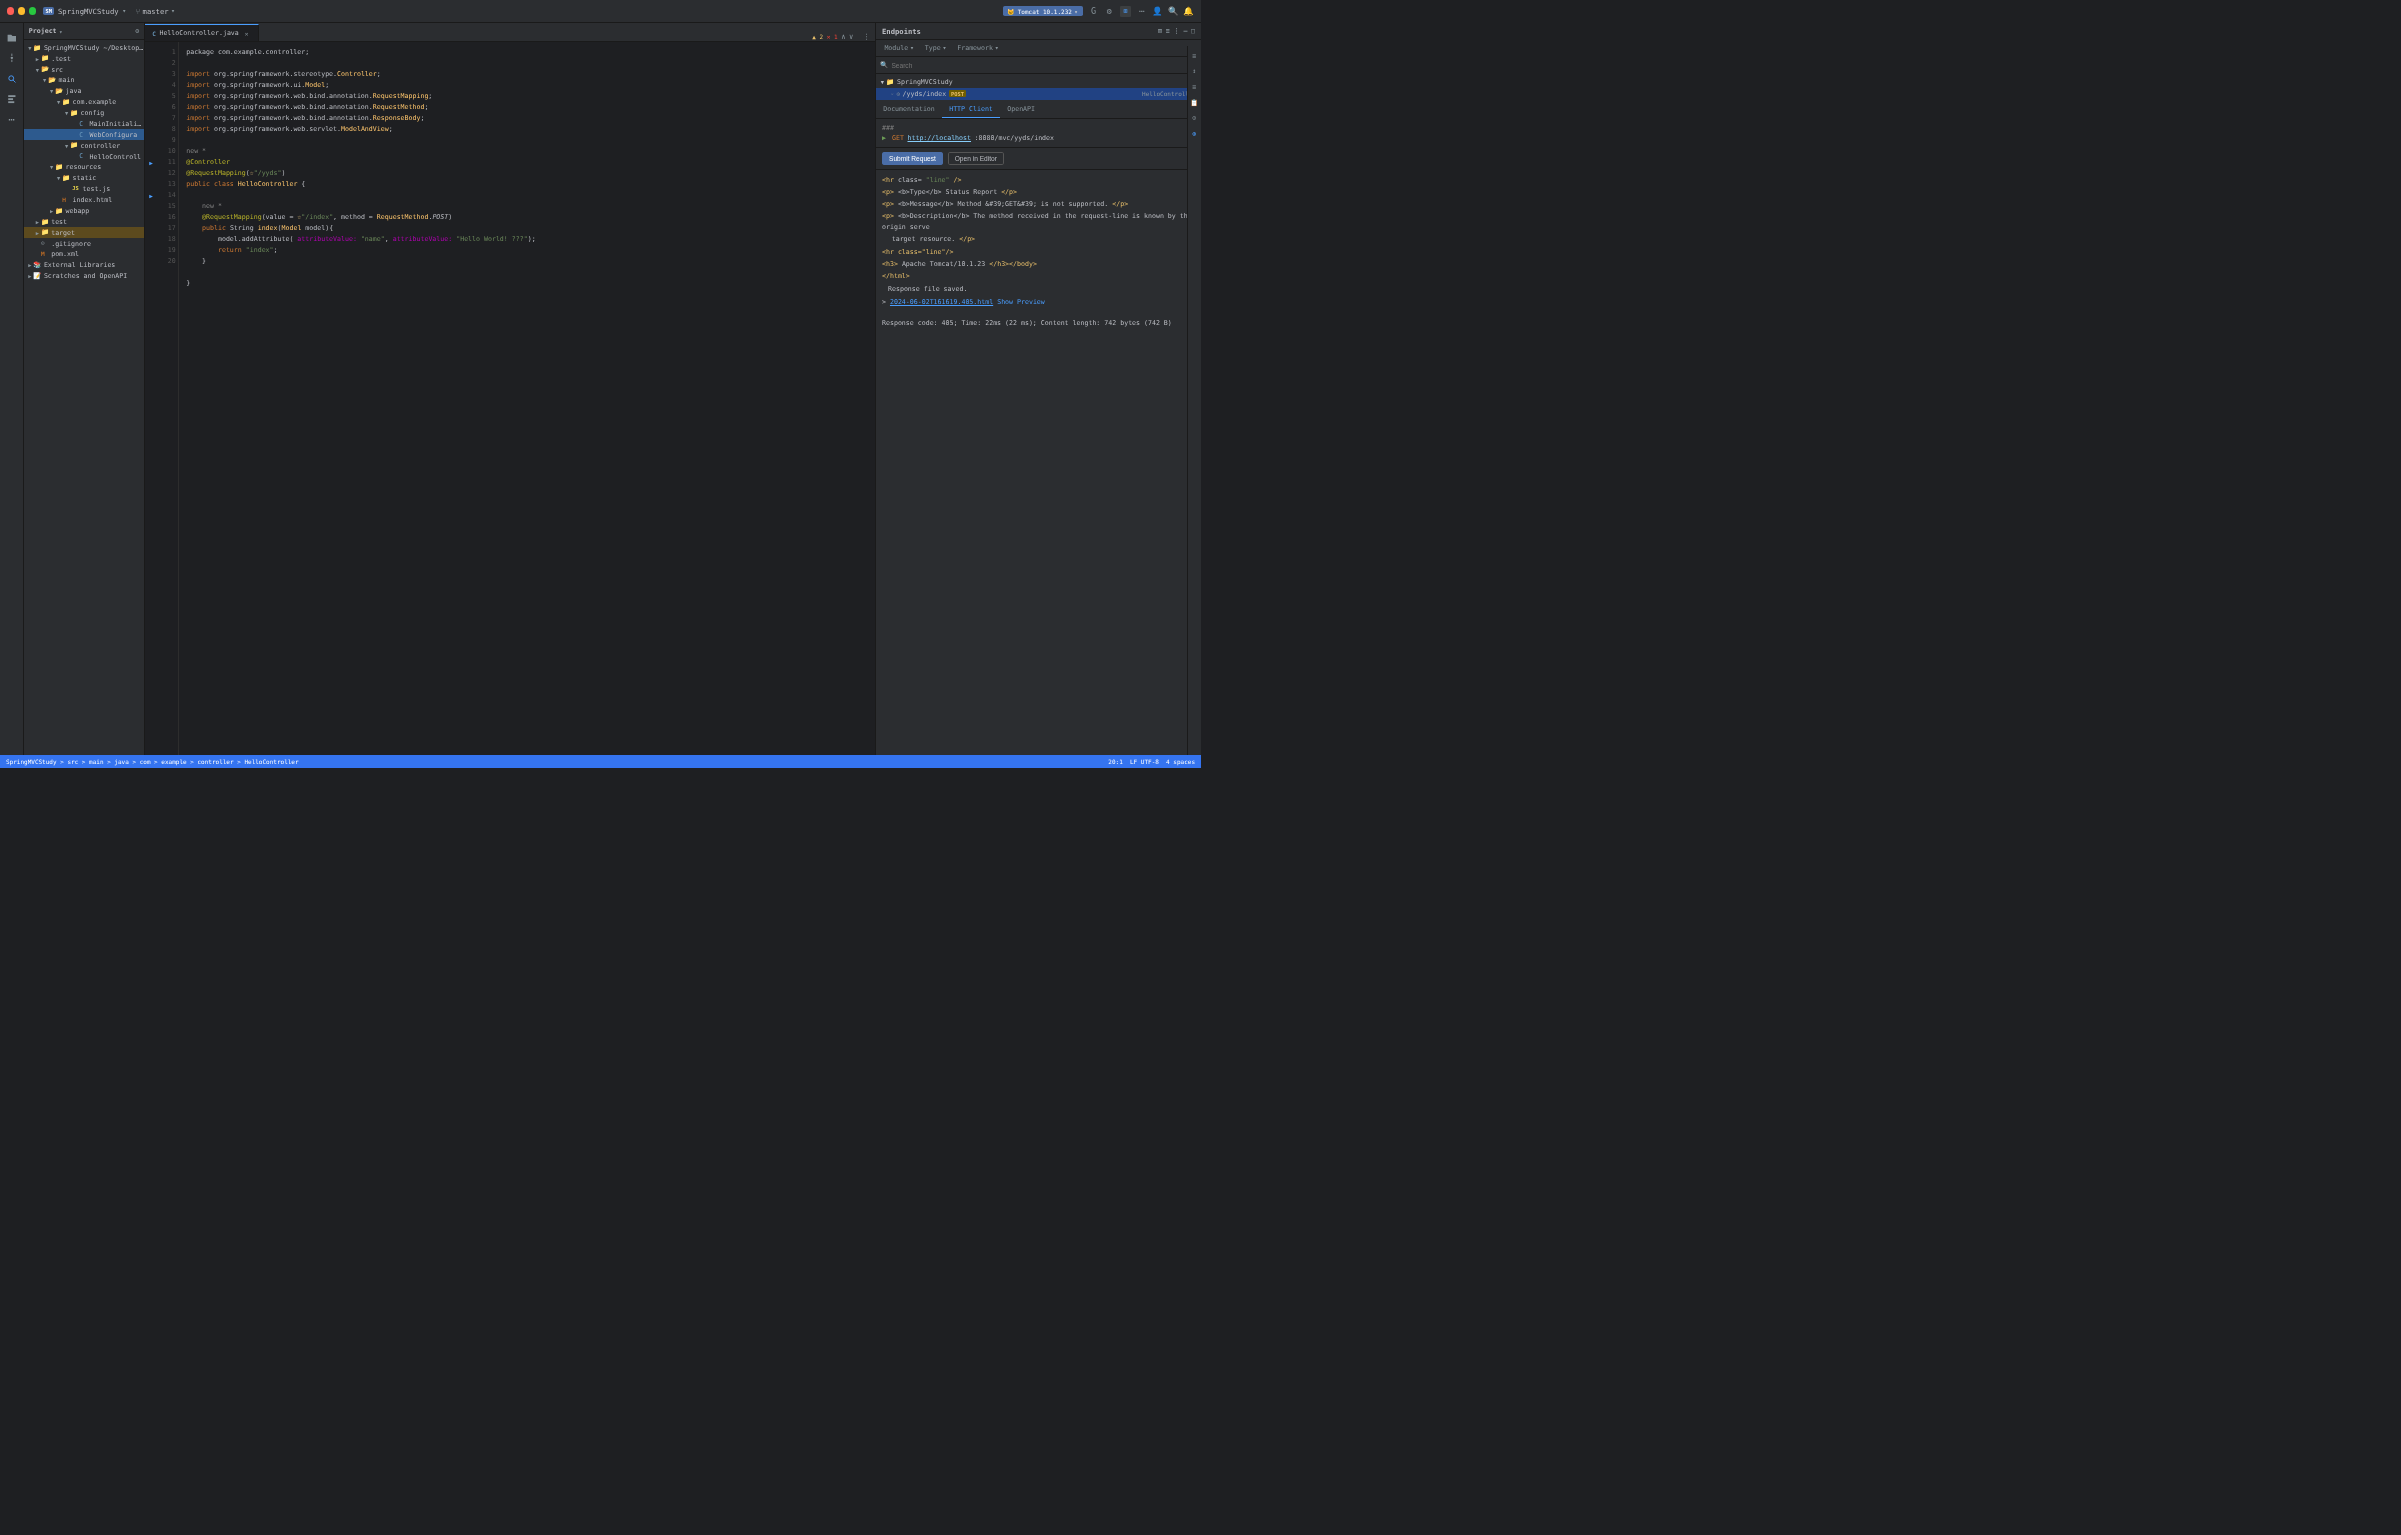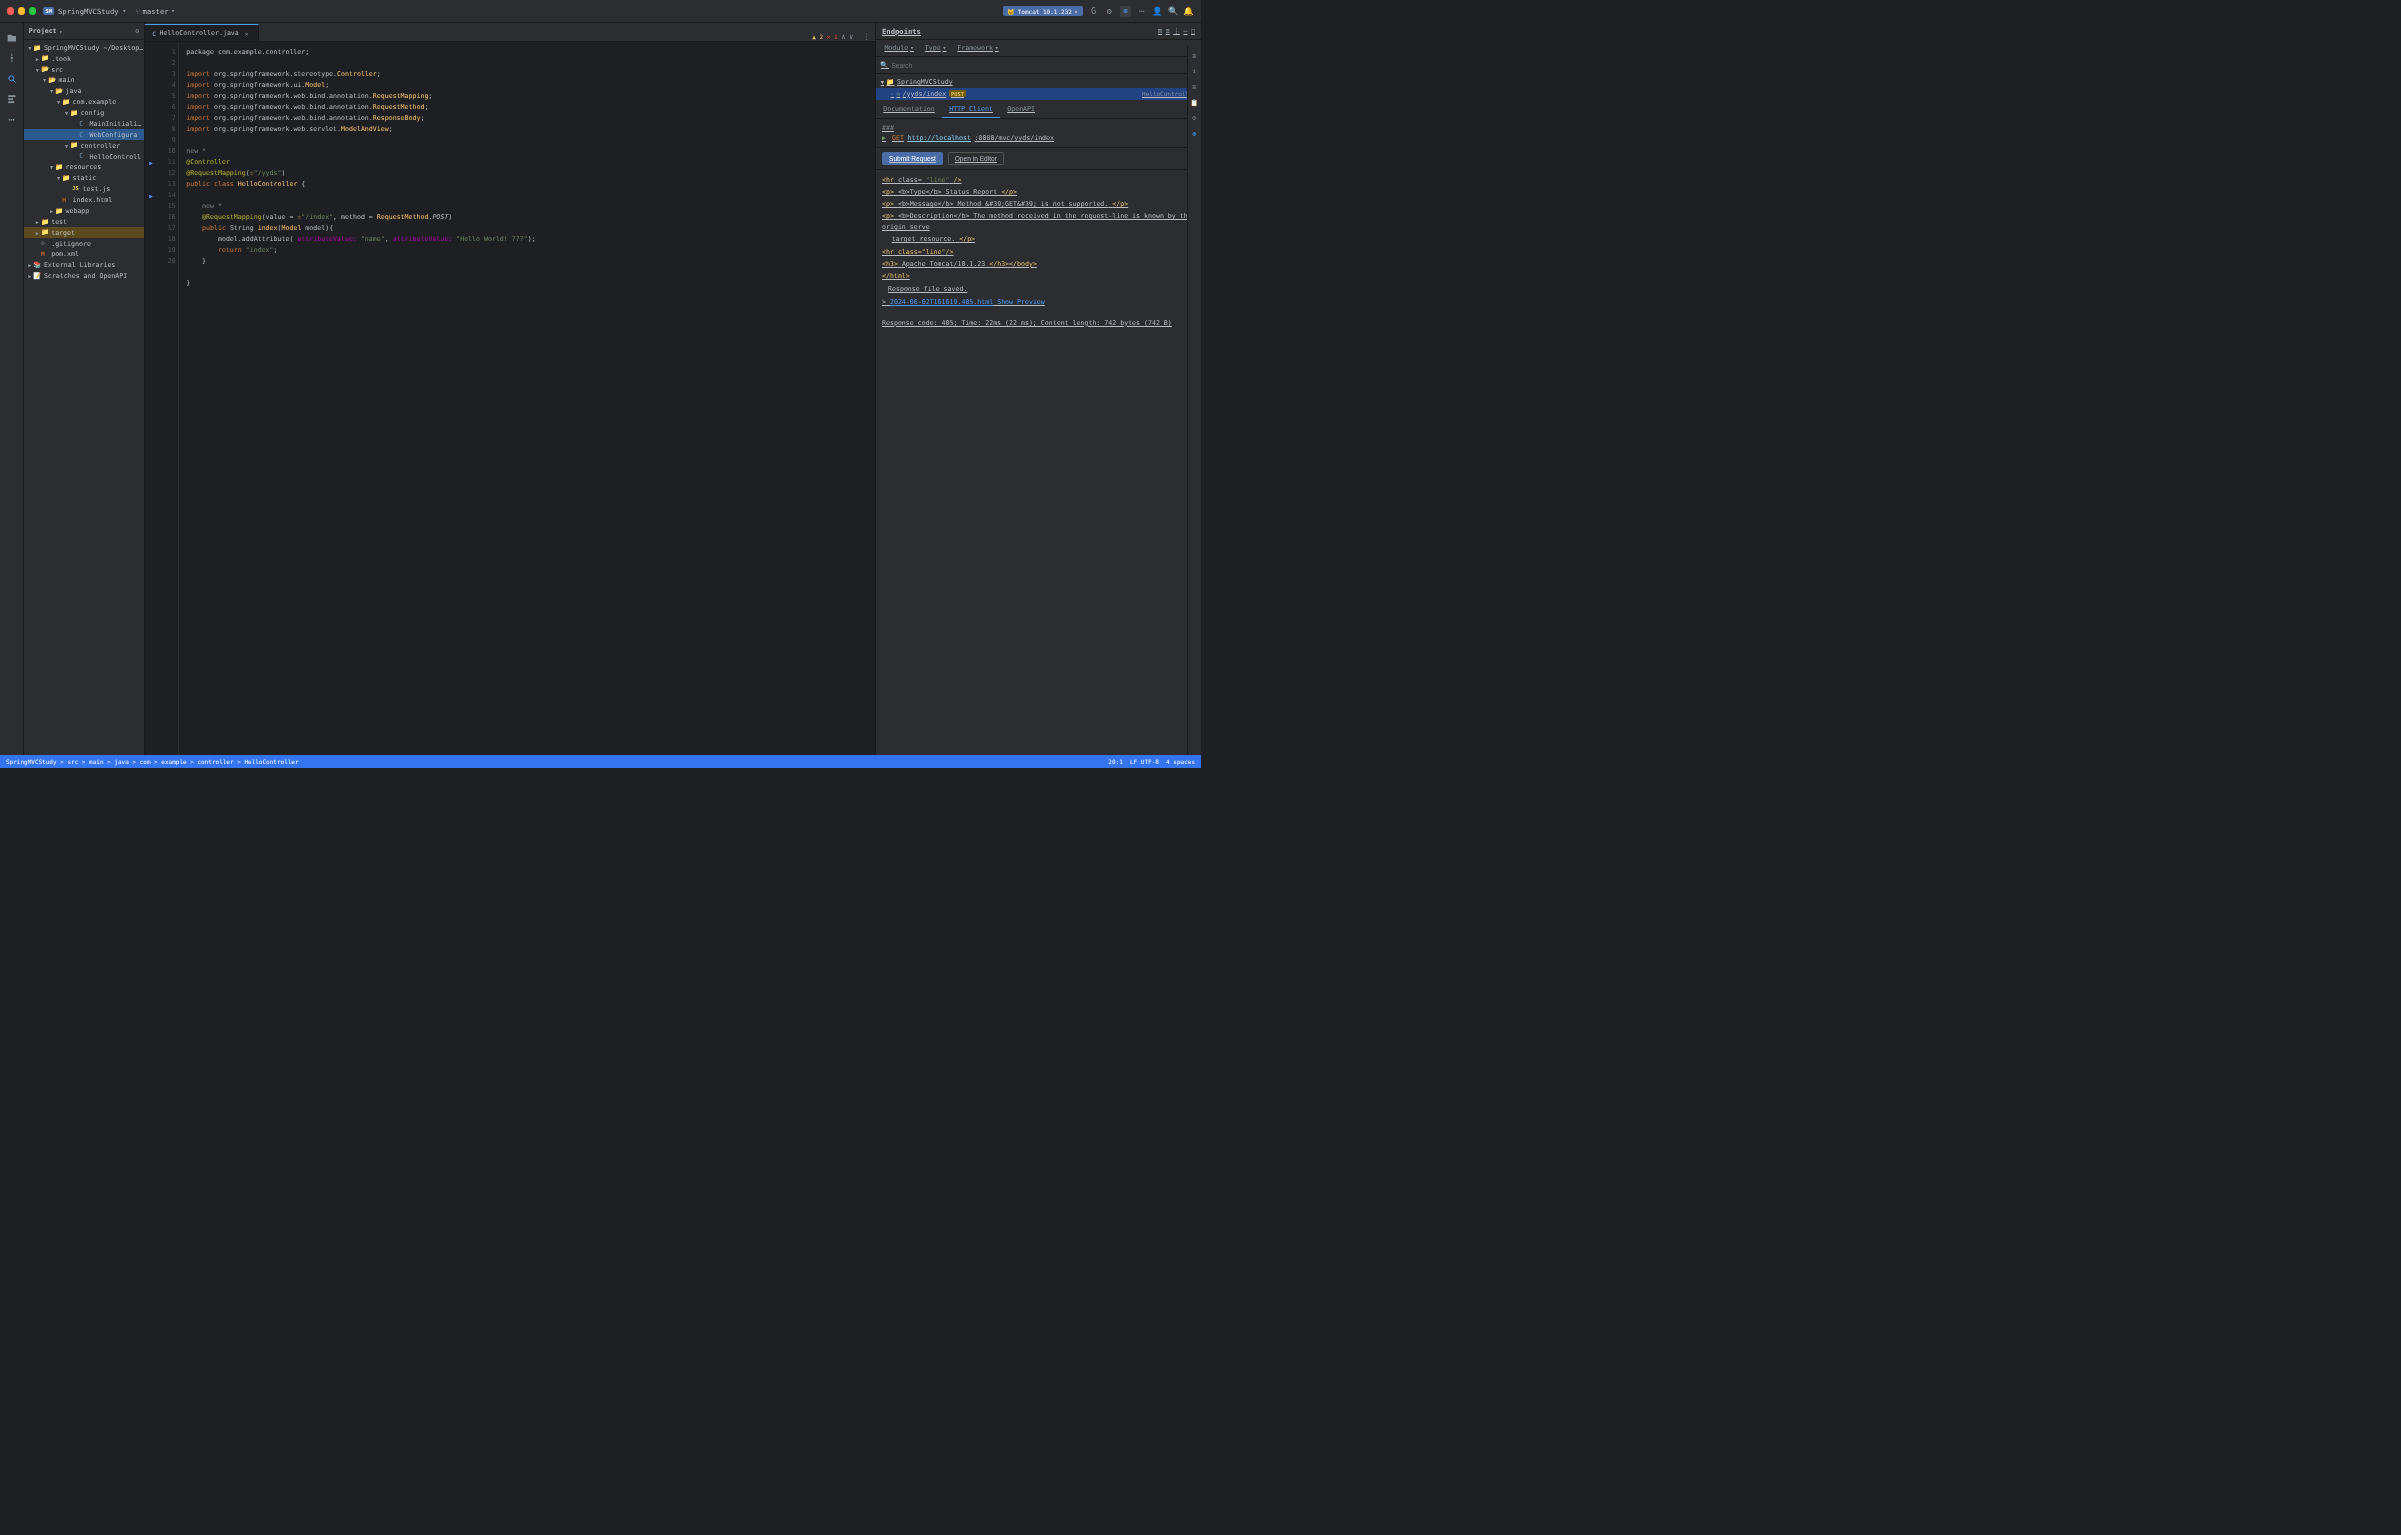--- a/index.html
+++ b/index.html
@@ -677,21 +677,21 @@
 
       <div class="tree-item">
         <span class="tree-arrow">▼</span>
         <span class="tree-icon folder-color">📁</span>
         <span class="tree-label">SpringMVCStudy ~/Desktop/CS</span>
       </div>
 
       <div class="tree-item" style="padding-left:9.7px;">
         <span class="tree-arrow">▶</span>
         <span class="tree-icon" style="color:#87939a;">📁</span>
-        <span class="tree-label">.took</span>
+        <span class="tree-label">.test</span>
       </div>
 
       <div class="tree-item" style="padding-left:9.7px;">
         <span class="tree-arrow">▼</span>
         <span class="tree-icon src-color">📂</span>
         <span class="tree-label">src</span>
       </div>
 
       <div class="tree-item" style="padding-left:17px;">
         <span class="tree-arrow">▼</span>
@@ -894,21 +894,21 @@
     }
 
 }</div>
         </div>
 
         <div style="height:2.4px; background:#2b2d30; display:flex; align-items:center;">
           <div style="width:1.2px; height:100%; background:#4a6da7; position:relative; left:20%;"></div>
         </div>
       </div>
 
-      <div class="endpoints-panel" style="position: relative; text-decoration: underline;">
+      <div class="endpoints-panel" style="position: relative;">
         <div class="endpoints-header">
           <span>Endpoints</span>
           <div class="right-icons">
             <span style="font-size:6.6px; color:#87939a; cursor:pointer;">⊞</span>
             <span style="font-size:6.6px; color:#87939a; cursor:pointer;">≡</span>
             <span style="font-size:6.6px; color:#87939a; cursor:pointer;">⋮</span>
             <span style="font-size:6.6px; color:#87939a; cursor:pointer;">—</span>
             <span style="font-size:6.6px; color:#87939a; cursor:pointer;">□</span>
           </div>
         </div>

